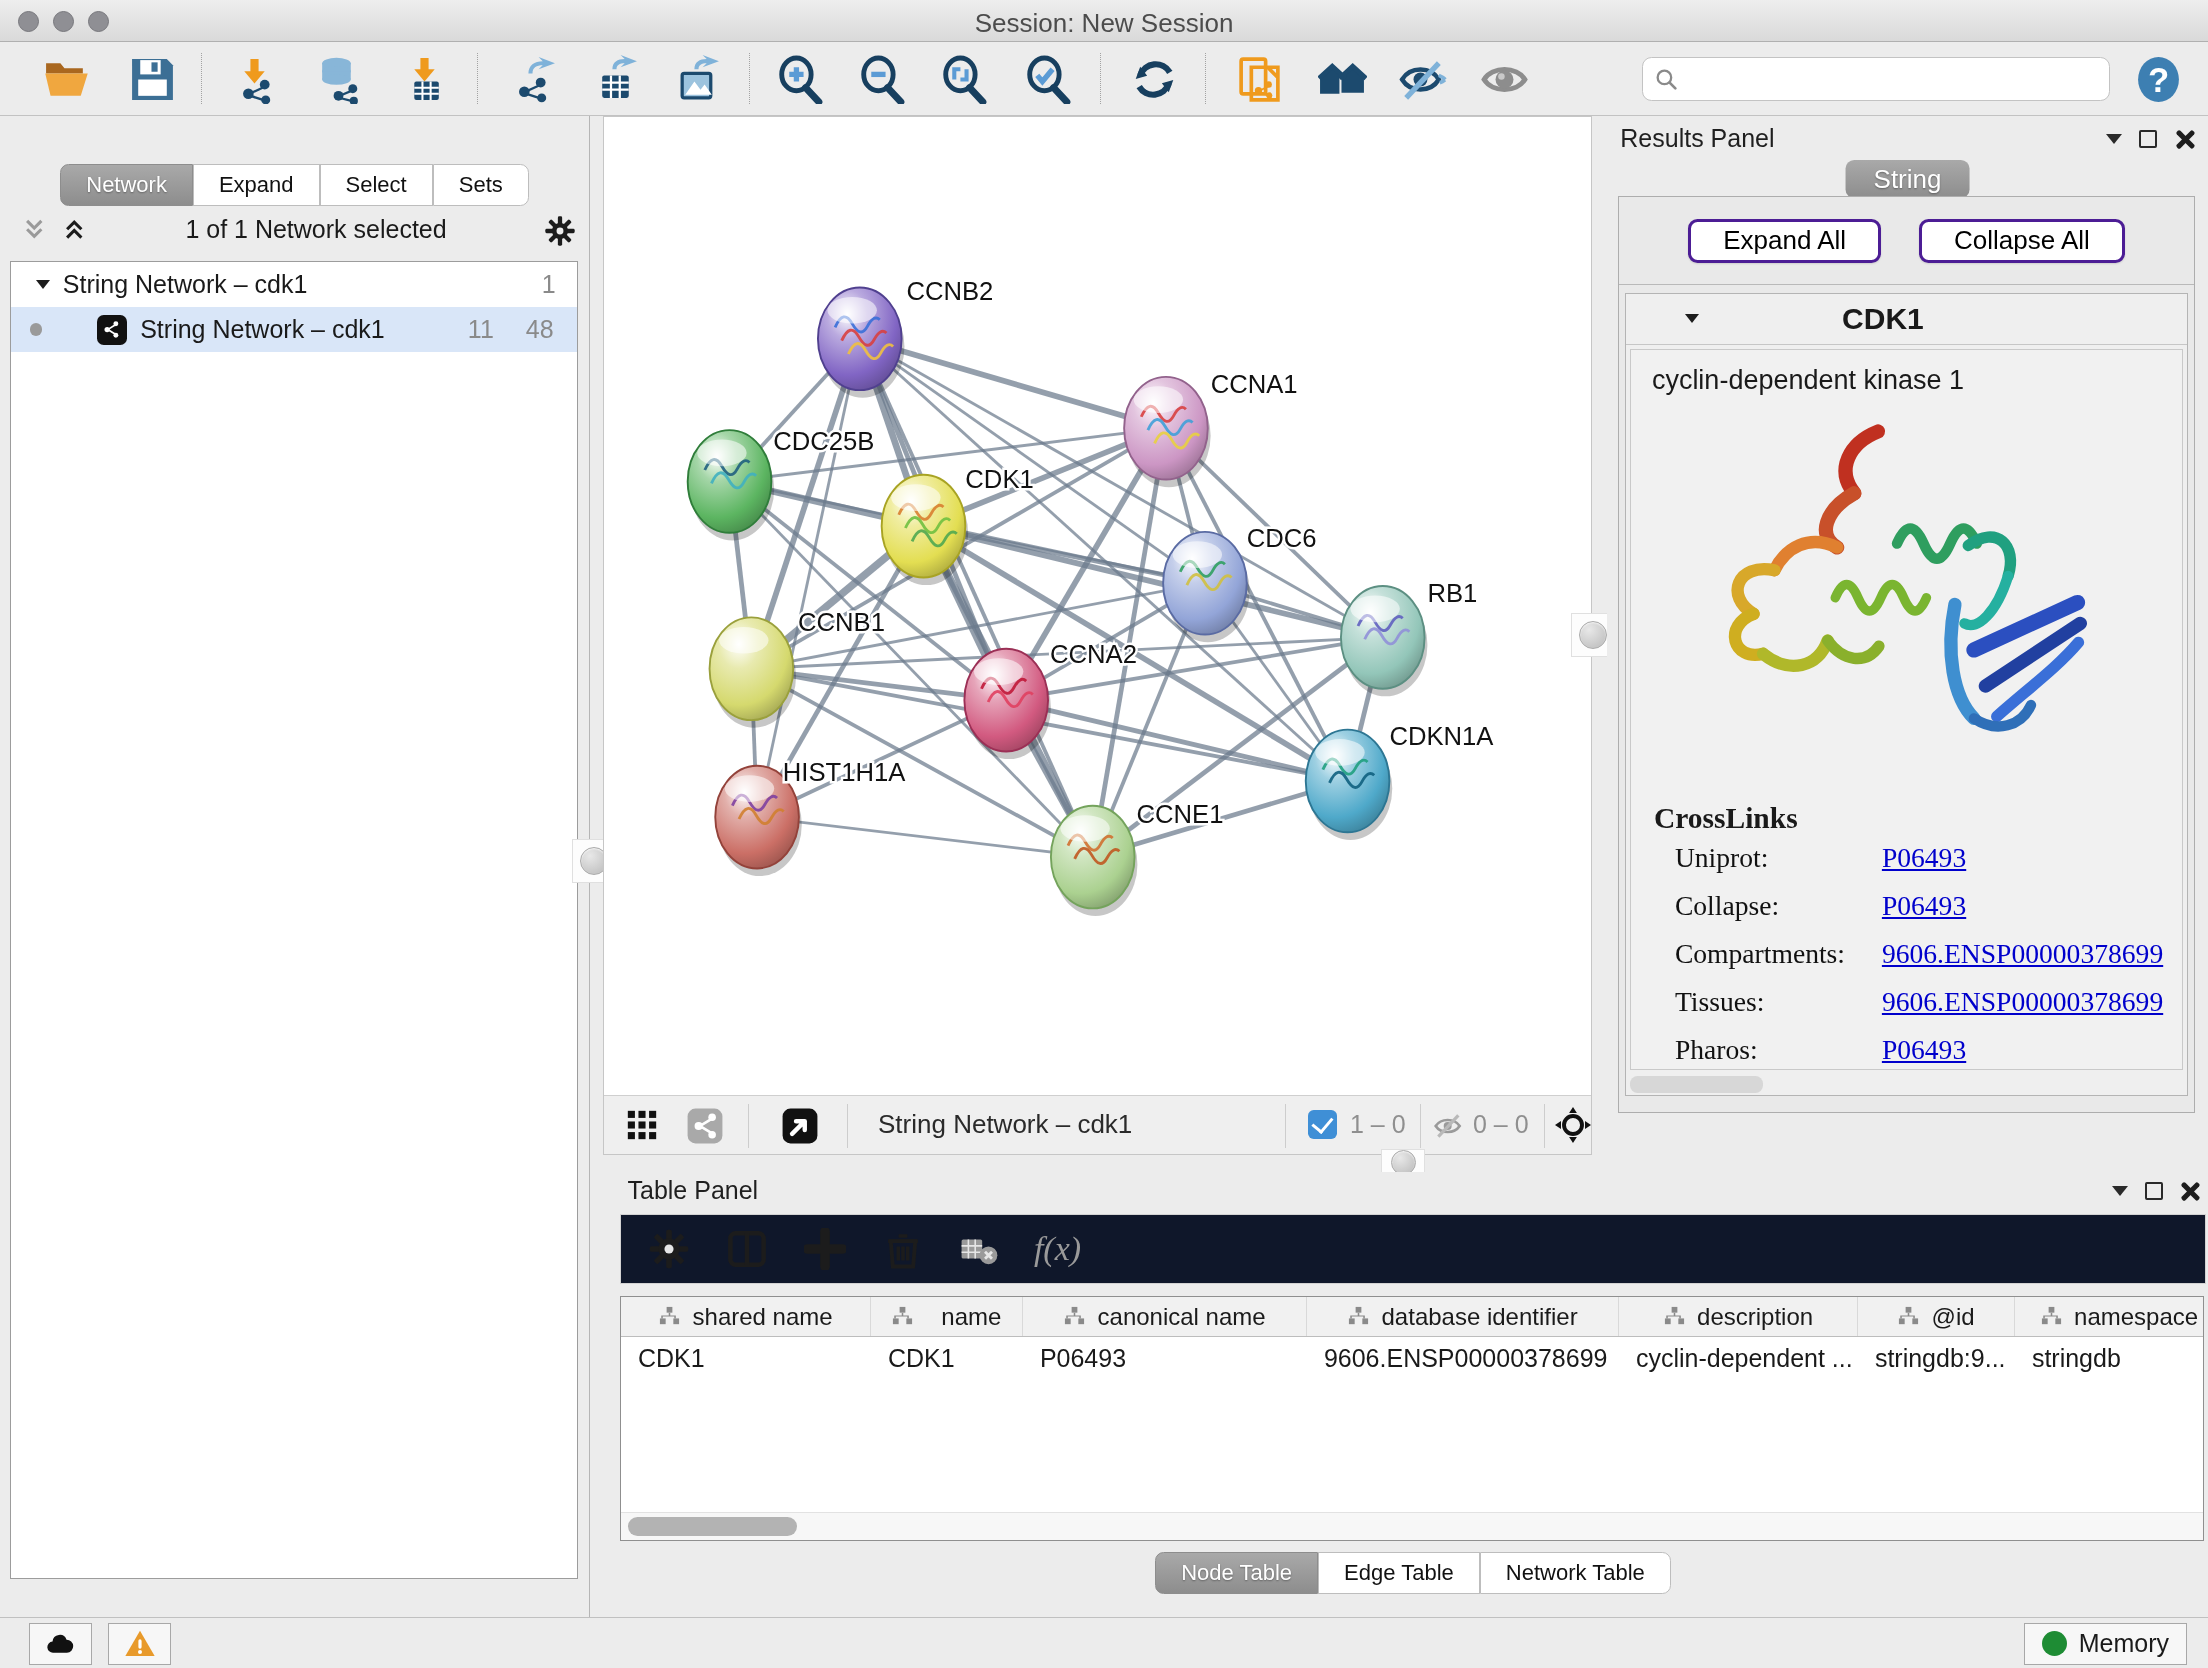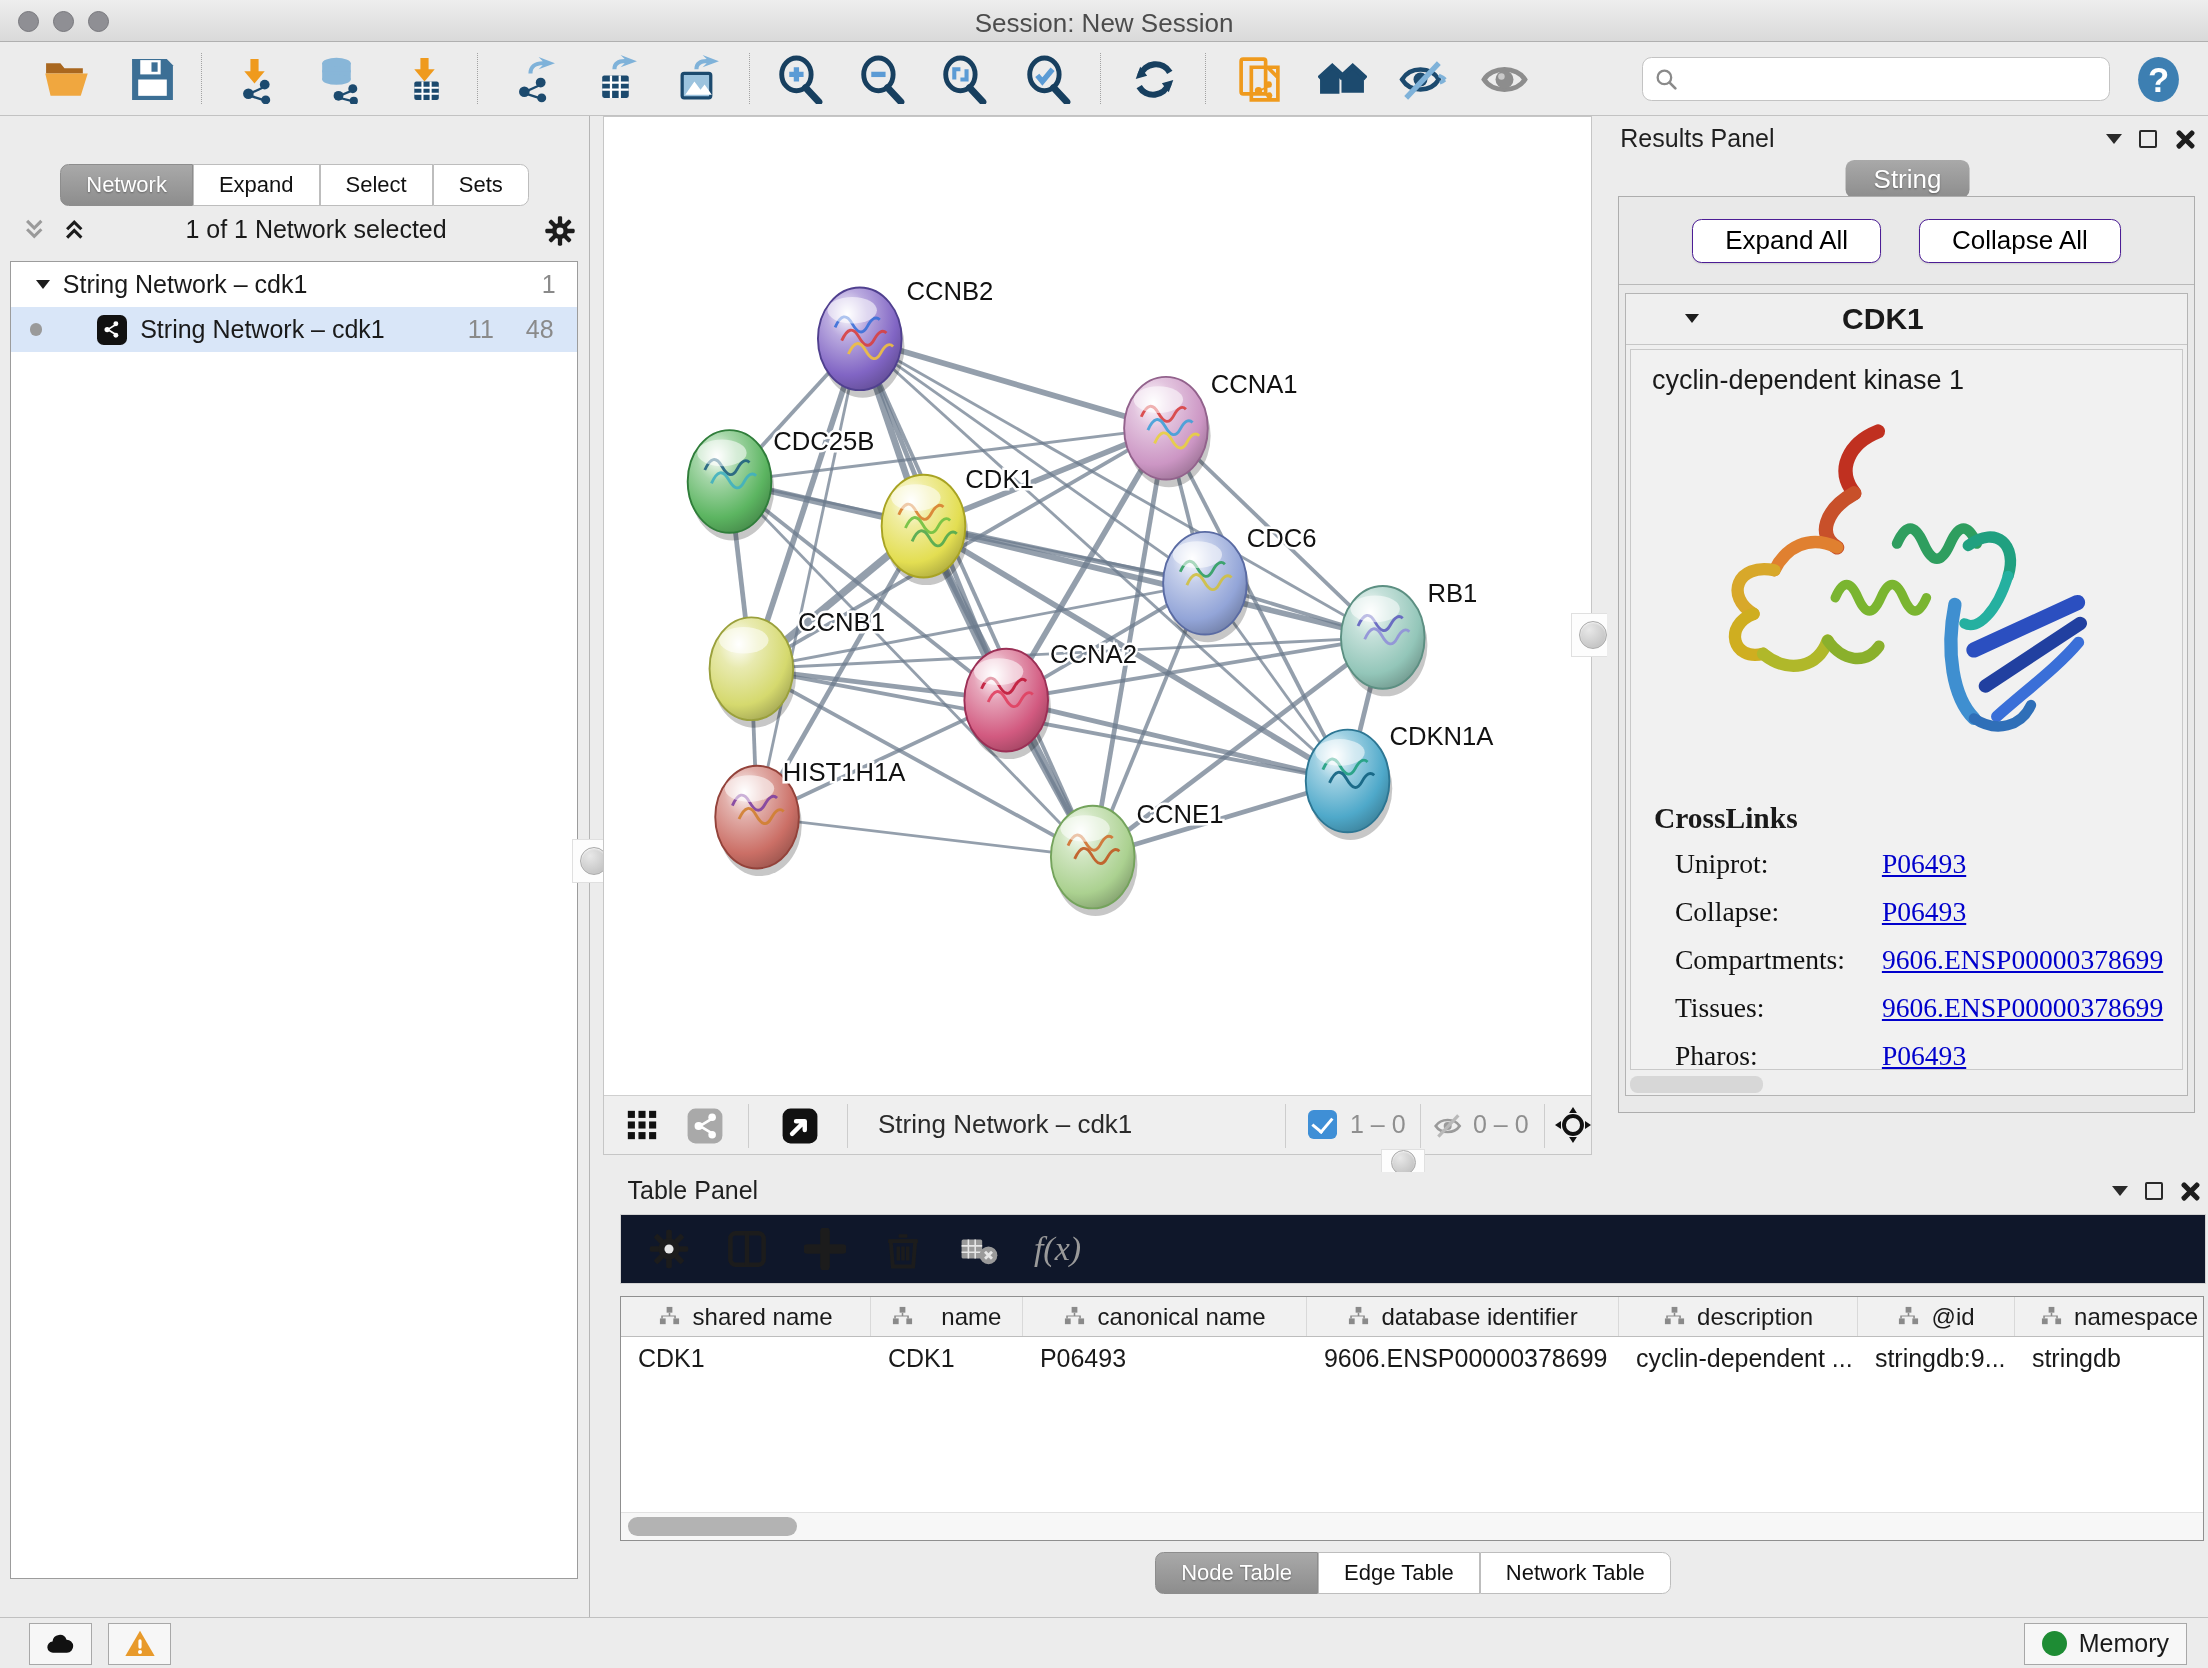--- a/index.html
+++ b/index.html
@@ -93,30 +93,30 @@
   .rp-hdr { position:absolute; left:13.3px; right:15px; top:5.7px; height:34px;
     display:flex; align-items:center; justify-content:space-between; }
   .rp-tab { position:absolute; top:44px; left:50%; transform:translateX(-50%);
     padding:0 28.5px; height:38px; border-radius:8.6px; background:linear-gradient(#a9a9a9,#8d8d8d);
     color:#fff; font-size:26px; display:flex; align-items:center;
     text-shadow:0 1px 1.9px rgba(0,0,0,.35); }
   .rp-outer { position:absolute; left:11.4px; right:13.3px; top:80px; height:917px;
     background:#e9e9e9; border:1px solid #adadad; }
   .rp-btnrow { height:88px; border-bottom:1.9px solid #b9b9b9; display:flex; align-items:center;
     justify-content:center; gap:38px; }
-  .rp-btn { background:#ffffff; border:1px solid #4c1d95; border-radius:9.5px; height:44px;
+  .rp-btn { background:#ffffff; border:3px solid #4c1d95; border-radius:9.5px; height:44px;
     padding:0 32px; font-size:26px; display:flex; align-items:center; box-shadow:0 1px 1.9px rgba(0,0,0,.12); }
   .rp-card { margin:7.6px 5.7px; background:#efefef; border:1.9px solid #b4b4b4; height:803px; position:relative; }
   .rp-card-hdr { height:51px; display:flex; align-items:center; border-bottom:1.9px solid #c6c6c6; }
   .rp-gene { font-size:30px; font-weight:bold; margin-left:143px; }
   .rp-body { position:absolute; left:3.8px; right:3.8px; top:55px; bottom:25px;
     background:#f1f1f1; border:1px solid #c9c9c9; overflow:hidden; }
   .rp-desc { font-size:27px; margin:15px 0 0 21px; }
   .crosslinks-title { font-family:"Liberation Serif", serif; font-weight:bold; font-size:29.5px;
-    margin:19px 0 13px 23px; }
+    margin:19px 0 7px 23px; }
   .cl-row { display:flex; font-family:"Liberation Serif", serif; font-size:27.6px;
     margin:0 0 16px 44px; }
   .cl-label { width:207px; color:#111; }
   .cl-value { color:#0000cc; text-decoration:underline; }
   .rp-scroll { position:absolute; left:3.8px; bottom:1.9px; width:133px; height:17px;
     background:#d7d7d7; border-radius:7.6px; }
 
   
   .table-panel { position:absolute; left:618px; top:1172px; width:1590px; height:445px; background:#ececec; }
   .tp-hdr { position:absolute; left:9.5px; right:9.5px; top:1.9px; height:34px;

